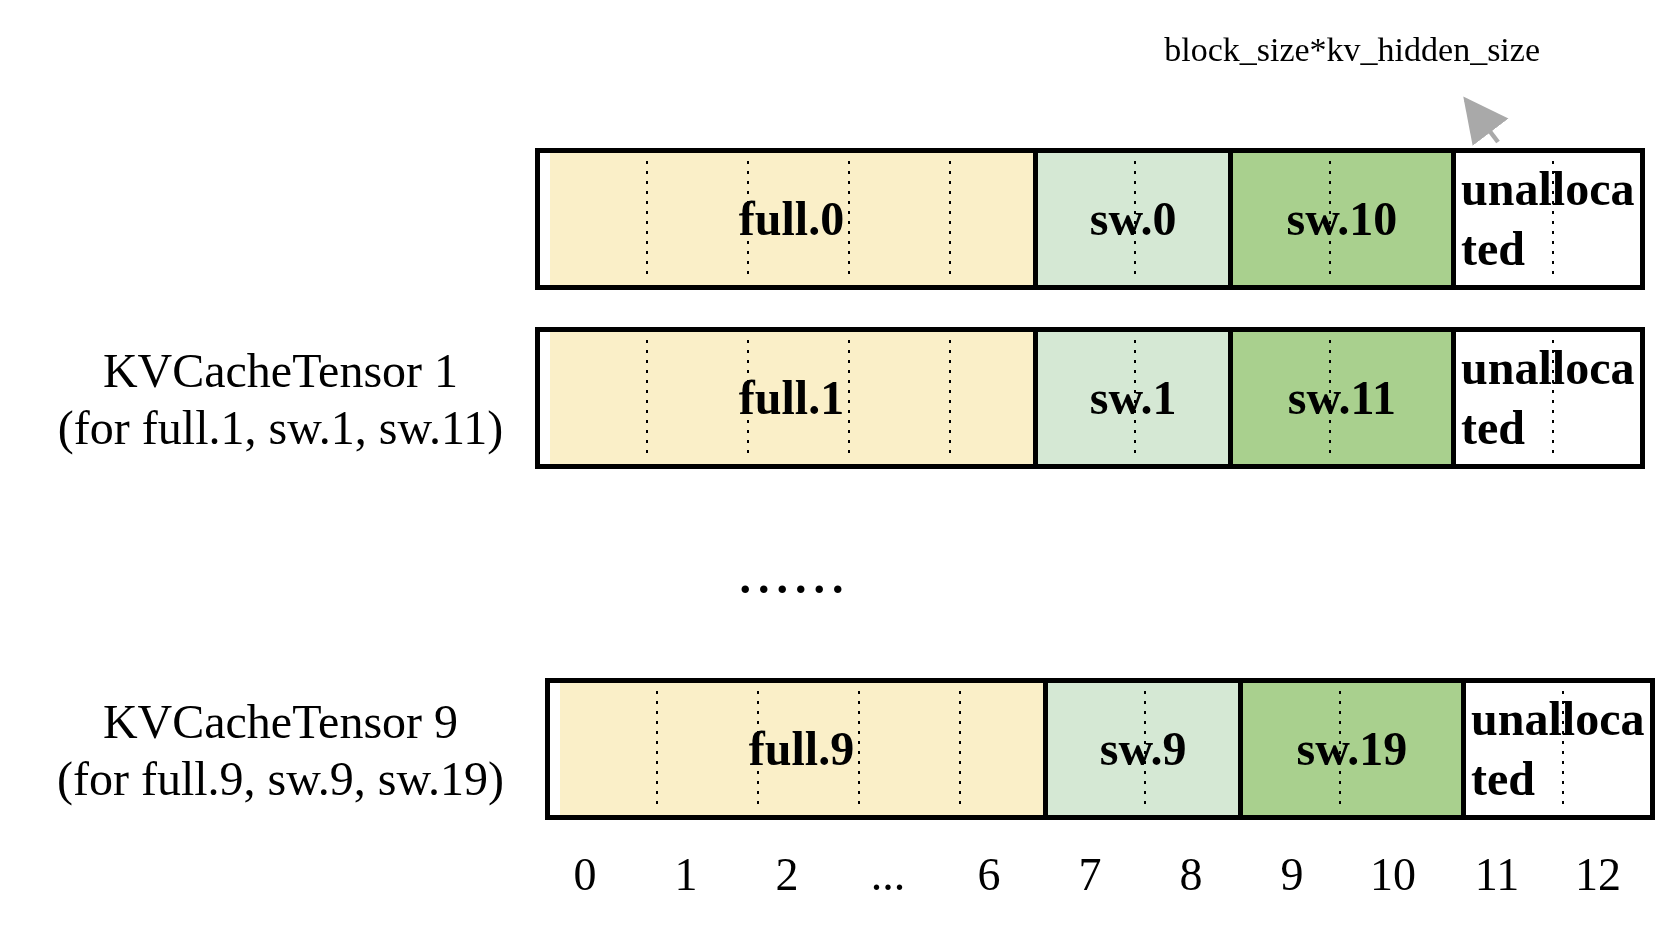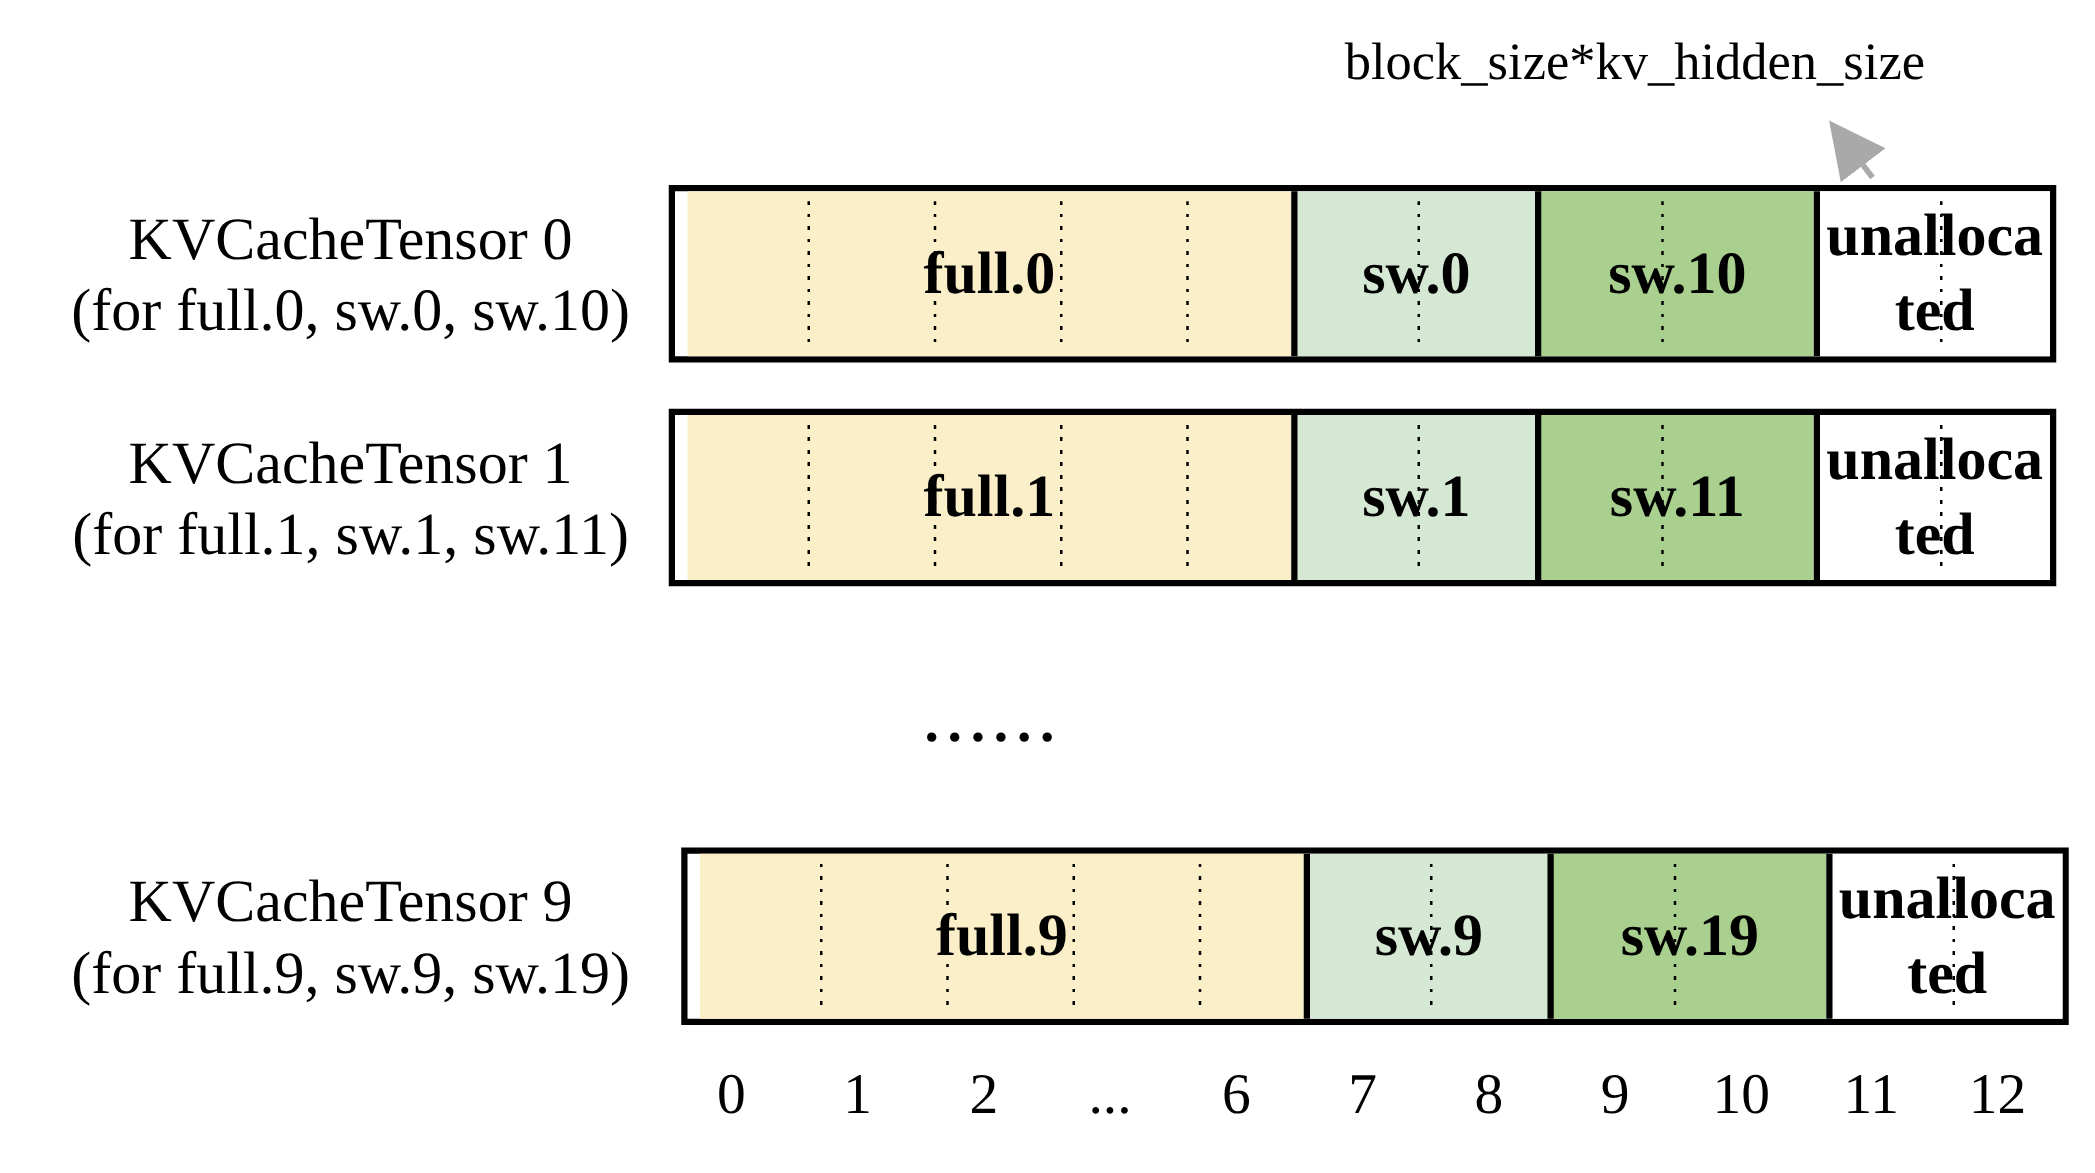--- a/index.html
+++ b/index.html
@@ -3,21 +3,21 @@
 <meta charset="utf-8">
 <style>
   html,body{margin:0;padding:0;background:#fff;}
   .canvas{
     position:relative;width:1676px;height:938px;background:#fff;overflow:hidden;
     font-family:"Liberation Serif","DejaVu Serif",serif;color:#000;
   }
   
   .annotation{
     position:absolute;left:890px;top:20px;width:650px;height:60px;
-    text-align:right;font-size:42px;line-height:60px;white-space:nowrap;
+    text-align:right;font-size:34px;line-height:60px;white-space:nowrap;
   }
   .arrow-svg{position:absolute;left:1430px;top:68px;width:130px;height:95px;z-index:6;}
   
   .row-label{
     position:absolute;left:28px;width:505px;text-align:center;
     font-size:48px;line-height:57px;white-space:nowrap;
   }
   .row-label.r0{top:163px;}
   .row-label.r1{top:342px;}
   .row-label.r2{top:693px;}
@@ -34,21 +34,21 @@
     position:relative;box-sizing:border-box;height:100%;
     display:flex;align-items:center;justify-content:center;
   }
   .cell.full{width:500px;background:var(--full,#FAEFC8);}
   .cell.swa{width:202px;border-left:5px solid var(--border,#000);background:var(--sw-recent,#D5E8D4);}
   .cell.swb{width:230px;border-left:5px solid var(--border,#000);background:var(--sw-older,#A9D08E);}
   .cell.unalloc{width:196px;border-left:5px solid var(--border,#000);background:var(--unalloc,#FFFFFF);}
   .cell-label{
     position:relative;z-index:1;font-weight:bold;font-size:48px;line-height:56px;text-align:center;
   }
-  .unalloc-label{position:relative;z-index:1;font-weight:bold;font-size:48px;line-height:60px;text-align:center;}
+  .unalloc-label{position:relative;z-index:1;font-weight:bold;font-size:48px;line-height:60px;}
   .unalloc-label span{display:block;}
   
   .dot-line{
     position:absolute;top:8px;bottom:8px;width:2px;z-index:0;
     background-image:repeating-linear-gradient(to bottom,#000 0px,#000 3px,transparent 3px,transparent 10px);
   }
   .dl1{left:96px;}.dl2{left:197px;}.dl3{left:298px;}.dl4{left:399px;}
   
   .mid-ellipsis{
     position:absolute;left:700px;top:538px;width:190px;height:80px;line-height:80px;
@@ -72,24 +72,20 @@
   <div class="annotation">block_size*kv_hidden_size</div>
   <svg class="arrow-svg" viewBox="0 0 130 95">
     <defs>
       <marker id="ah" markerWidth="12" markerHeight="12" refX="9" refY="5" orient="auto">
         <polygon points="0,0 10,5 0,10" fill="#A9A9A9"></polygon>
       </marker>
     </defs>
     <line x1="68" y1="74" x2="36" y2="32" stroke="#A9A9A9" stroke-width="4.5" marker-end="url(#ah)"></line>
   </svg>
 
-  <div class="row-label r0">
-    <div>KVCacheTensor 0</div>
-    <div>(for full.0, sw.0, sw.10)</div>
-  </div>
   <div class="bar b0">
     <div class="cell full">
       <div class="dot-line dl1"></div>
       <div class="dot-line dl2"></div>
       <div class="dot-line dl3"></div>
       <div class="dot-line dl4"></div>
       <span class="cell-label">full.0</span>
     </div>
     <div class="cell swa">
       <div class="dot-line dl1"></div>

